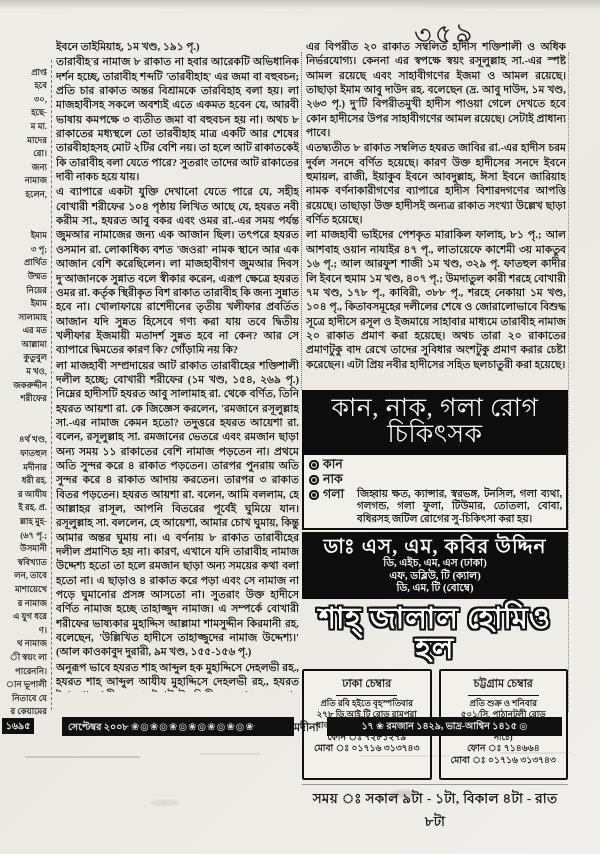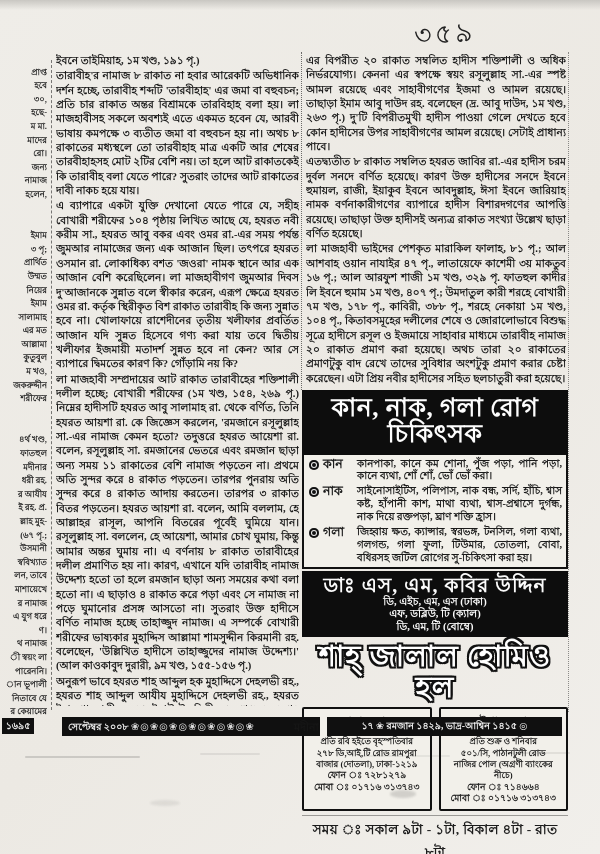--- a/index.html
+++ b/index.html
@@ -31,32 +31,32 @@
   }
   .right-edge{
     position:absolute;left:568px;top:52px;height:660px;width:0;
     border-left:1.5px dotted rgba(20,20,20,.45);
   }
   .page-number{
     position:absolute;left:414px;top:12px;width:90px;
     font-size:27px;letter-spacing:3px;color:#222;
     transform:rotate(-4deg);font-weight:500;
   }
-  .col{position:absolute;top:54px;overflow:hidden;}
+  .col{position:absolute;top:40px;overflow:hidden;}
   .col p{
     margin:0 0 1px 0;text-align:justify;
     font-size:10.6px;line-height:14.35px;font-weight:600;color:#191919;
   }
   .left-col{left:56px;width:243px;height:652px;}
   .right-col{left:306px;width:260px;height:336px;}
   
   .ad{position:absolute;left:302px;top:390px;width:266px;}
   .ad-headline{
     background:#0d0d0d;color:#fdfdfd;text-align:center;
-    font-size:25px;font-weight:700;padding:5px 2px 7px;line-height:1.05;
+    font-size:25px;font-weight:400;padding:5px 2px 7px;line-height:1.05;
     letter-spacing:.5px;
   }
   .ad-items{border:2px solid #111;border-top:none;background:#f2f0ea;padding:3px 4px 0;}
   .ad-item{display:flex;margin-bottom:2px;}
   .ad-item .bullet{
     width:10px;height:10px;border-radius:50%;background:#111;
     margin:2px 4px 0 1px;flex:0 0 10px;
     box-shadow:inset 0 0 0 2px #111, inset 0 0 0 3px #eee;
   }
   .ad-item .lbl{flex:0 0 34px;font-weight:800;font-size:12.5px;line-height:13px;}
@@ -68,40 +68,40 @@
   .ad-doctor .deg{font-size:10.5px;font-weight:700;line-height:12.5px;}
   .ad-clinic{
     text-align:center;font-size:29px;font-weight:900;letter-spacing:1px;
     padding:4px 0 2px;color:#fff;line-height:1.05;
     text-shadow:-2px -2px 0 #111,2px -2px 0 #111,-2px 2px 0 #111,2px 2px 0 #111,
                  0 -2px 0 #111,0 2px 0 #111,-2px 0 0 #111,2px 0 0 #111;
   }
   .ad-chambers{display:flex;gap:7px;margin-top:3px;}
   .chamber{
     flex:1;border:2px solid #111;border-radius:2px;background:#f2f0ea;
-    padding:2px 3px 4px;text-align:center;
+    padding:2px 3px 12px;text-align:center;
   }
   .chamber .ch-title{
     font-size:11px;font-weight:800;border-bottom:1.5px solid #111;
     display:inline-block;padding:0 6px 1px;margin-bottom:2px;
   }
   .chamber .ch-line{font-size:8.6px;line-height:11.4px;font-weight:600;}
   .chamber .ch-line.strong{font-weight:800;font-size:9.2px;}
   .ad-hours{
     margin-top:4px;text-align:center;font-size:13.5px;font-weight:800;
     border-top:1.5px solid rgba(0,0,0,.35);padding:3px 0 2px;letter-spacing:.3px;
   }
   
   .footer{position:absolute;left:0;top:717px;width:600px;height:20px;}
   .footer .fbox{
     position:absolute;left:2px;top:1px;width:32px;height:16px;background:#101010;
     color:#eee;font-size:9.5px;font-weight:800;text-align:center;line-height:16px;
   }
   .footer .fbar-left{
-    position:absolute;left:62px;top:0;width:258px;height:19px;background:#101010;
+    position:absolute;left:62px;top:0;width:232px;height:19px;background:#101010;
     color:#eee;font-size:9.5px;font-weight:800;line-height:19px;
     padding-left:6px;box-sizing:border-box;white-space:nowrap;overflow:hidden;
   }
   .footer .fbar-left .orn{font-size:10px;letter-spacing:1px;opacity:.9;}
   .footer .fmag{
     position:absolute;left:294px;top:1px;width:38px;
     font-size:11px;font-weight:700;color:#161616;line-height:18px;
   }
   .footer .fbar-right{
     position:absolute;left:327px;top:0;width:235px;height:19px;background:#101010;
@@ -194,26 +194,24 @@
     <p>লা মাজহাবী ভাইদের পেশকৃত মারাকিল ফালাহ, ৮১ পৃ.; আল আশবাহ ওয়ান নাযাইর ৪৭ পৃ., লাতায়েফে কাশেমী ৩য় মাকতুব ১৬ পৃ.; আল আরফুশ শাজী ১ম খণ্ড, ৩২৯ পৃ. ফাতহুল কাদীর লি ইবনে হুমাম ১ম খণ্ড, ৪০৭ পৃ.; উমদাতুল কারী শরহে বোখারী ৭ম খণ্ড, ১৭৮ পৃ., কাবিরী, ৩৮৮ পৃ., শরহে নেকায়া ১ম খণ্ড, ১০৪ পৃ., কিতাবসমূহের দলীলের শেষে ও জোরালোভাবে বিশুদ্ধ সূত্রে হাদীসে রসূল ও ইজমায়ে সাহাবার মাধ্যমে তারাবীহ নামাজ ২০ রাকাত প্রমাণ করা হয়েছে। অথচ তারা ২০ রাকাতের প্রমাণটুকু বাদ রেখে তাদের সুবিধার অংশটুকু প্রমাণ করার চেষ্টা করেছেন। এটা প্রিয় নবীর হাদীসের সহিত ছলচাতুরী করা হয়েছে।</p>
   </div>
 
   <div class="ad">
     <div class="ad-headline">কান, নাক, গলা রোগ চিকিৎসক</div>
 
     <div class="ad-items">
       <div class="ad-item">
         <span class="bullet"></span>
         <span class="lbl">কান</span>
-        <span class="txt">কানপাকা, কানে কম শোনা, পুঁজ পড়া, পানি পড়া, কানে ব্যথা, শোঁ শোঁ, ভোঁ ভোঁ করা।</span>
       </div>
       <div class="ad-item">
         <span class="bullet"></span>
         <span class="lbl">নাক</span>
-        <span class="txt">সাইনোসাইটিস, পলিপাস, নাক বন্ধ, সর্দি, হাঁচি, শ্বাস কষ্ট, হাঁপানী কাশ, মাথা ব্যথা, শ্বাস-প্রশ্বাসে দুর্গন্ধ, নাক দিয়ে রক্তপড়া, ঘ্রাণ শক্তি হ্রাস।</span>
       </div>
       <div class="ad-item">
         <span class="bullet"></span>
         <span class="lbl">গলা</span>
         <span class="txt">জিহ্বায় ক্ষত, ক্যান্সার, স্বরভঙ্গ, টনসিল, গলা ব্যথা, গলগন্ড, গলা ফুলা, টিউমার, তোতলা, বোবা, বধিরসহ জটিল রোগের সু-চিকিৎসা করা হয়।</span>
       </div>
     </div>
 
     <div class="ad-doctor">
       <div class="dname">ডাঃ এস, এম, কবির উদ্দিন</div>

